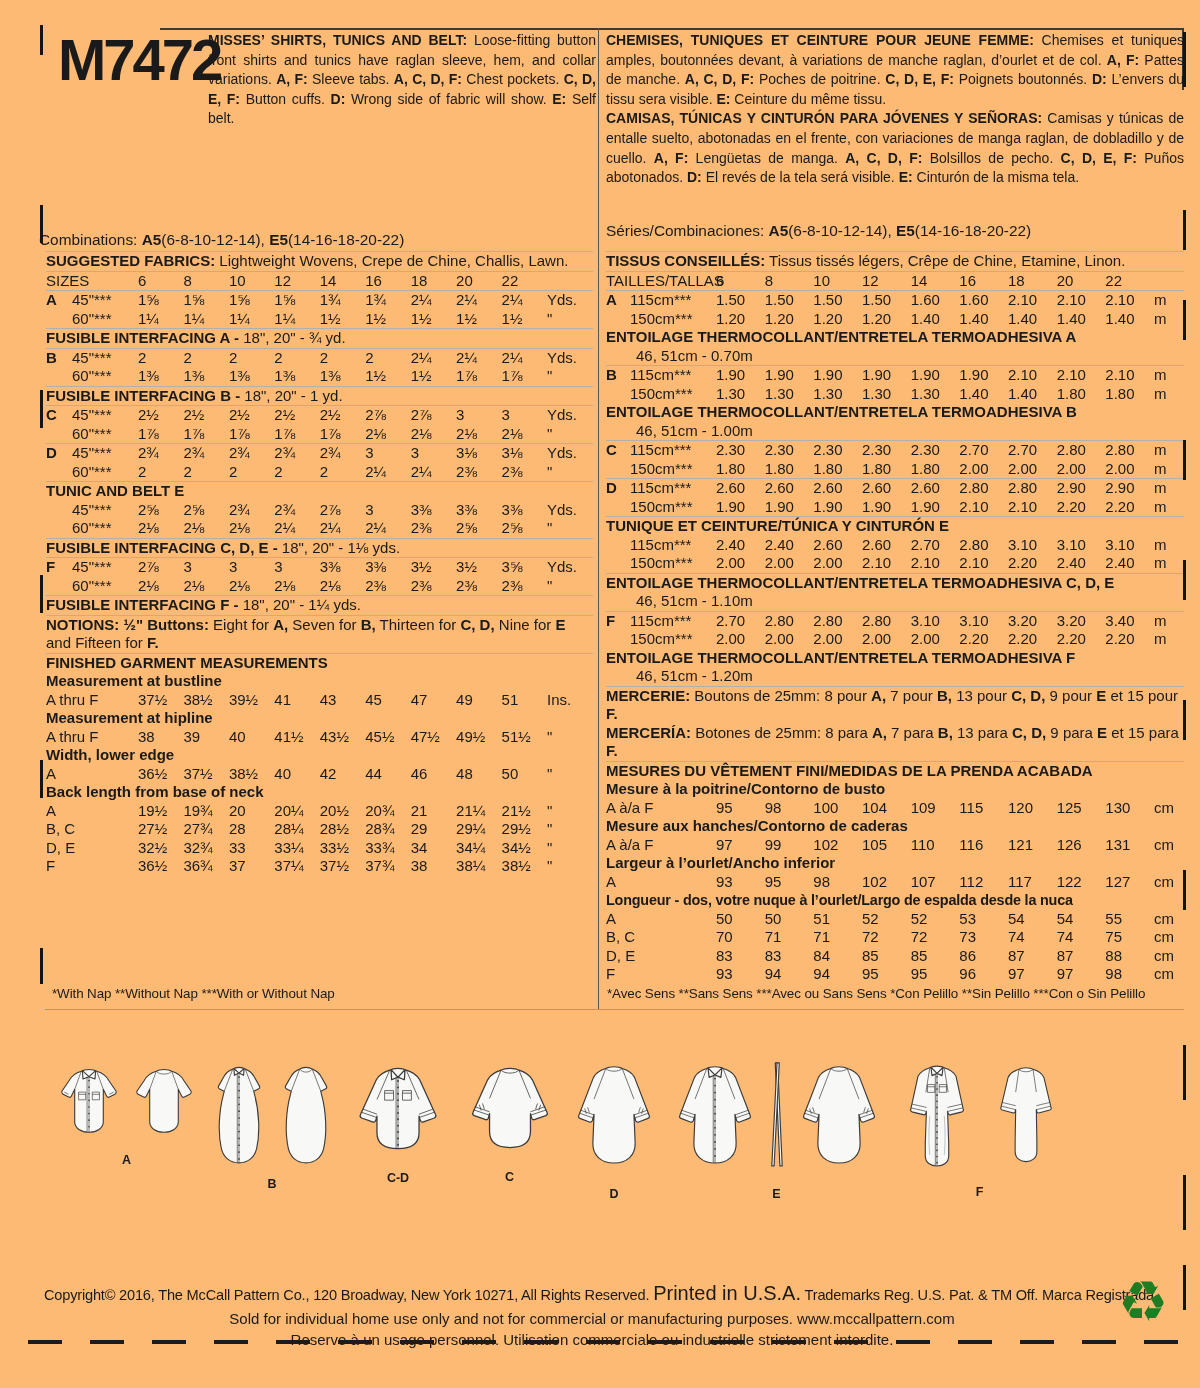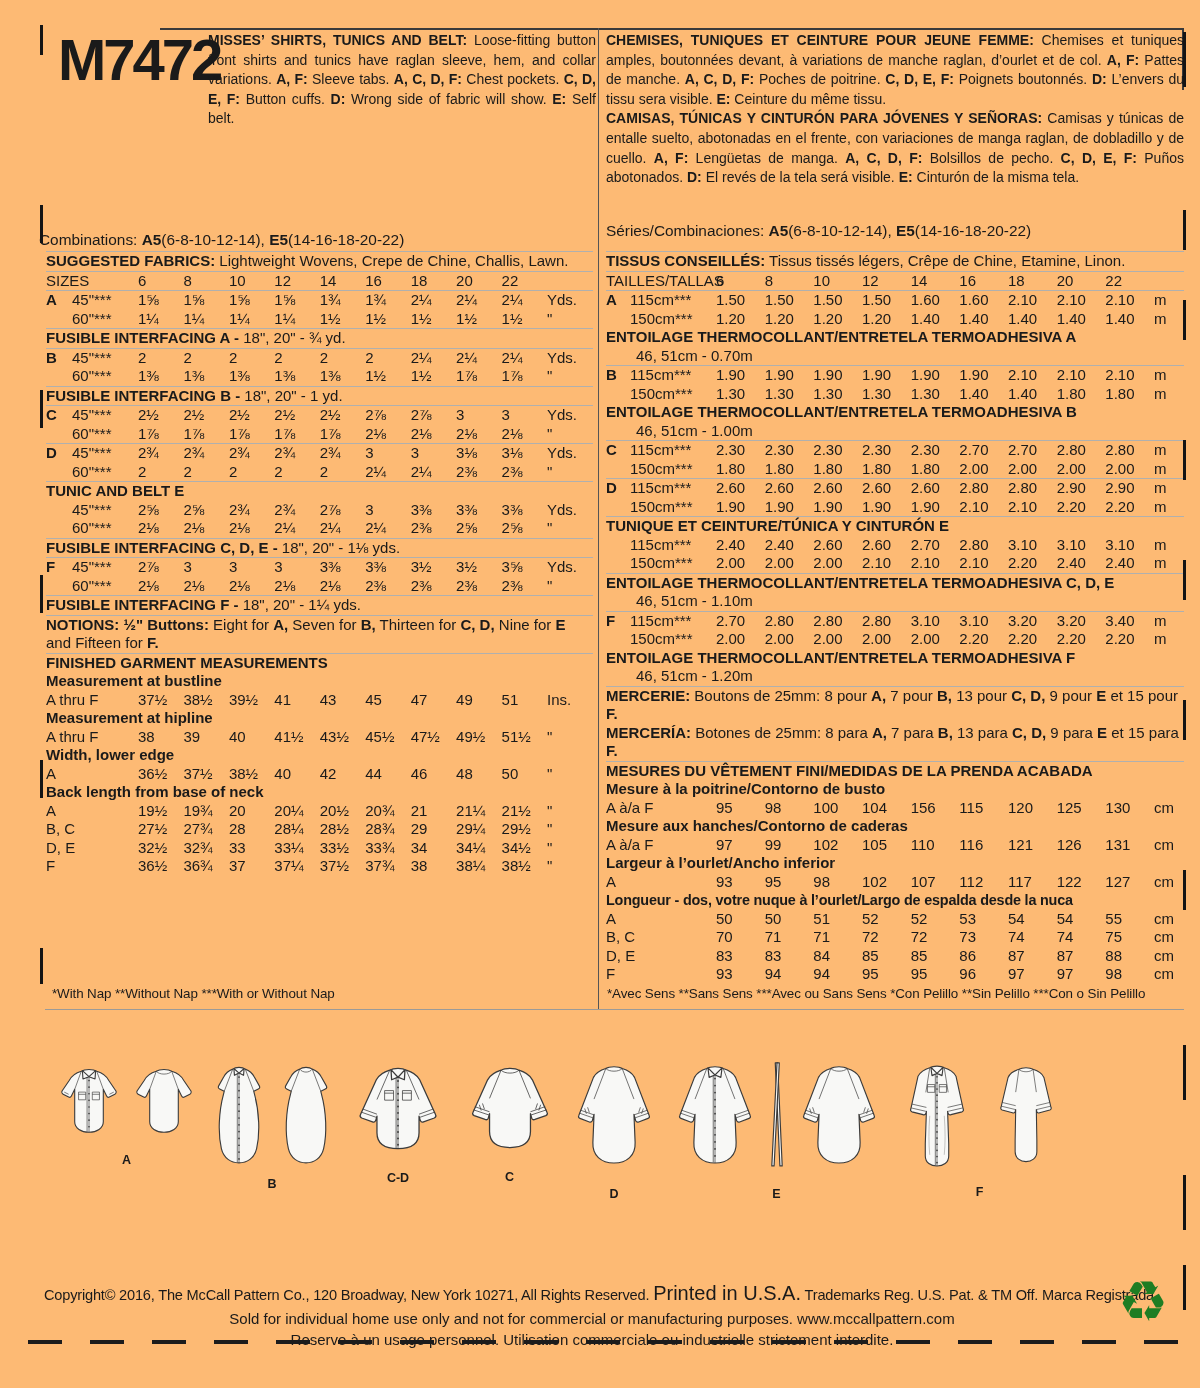--- a/index.html
+++ b/index.html
@@ -608,21 +608,21 @@
       </div>
       <div class="trow">
         <div class="cell spancell"><span class="b">Mesure à la poitrine/Contorno de busto</span></div>
       </div>
       <div class="trow">
         <div class="cell lab2">A à/a F</div>
         <div class="cell num">95</div>
         <div class="cell num">98</div>
         <div class="cell num">100</div>
         <div class="cell num">104</div>
-        <div class="cell num">156</div>
+        <div class="cell num">109</div>
         <div class="cell num">115</div>
         <div class="cell num">120</div>
         <div class="cell num">125</div>
         <div class="cell num">130</div>
         <div class="cell unit">cm</div>
       </div>
       <div class="trow">
         <div class="cell spancell"><span class="b">Mesure aux hanches/Contorno de caderas</span></div>
       </div>
       <div class="trow">

